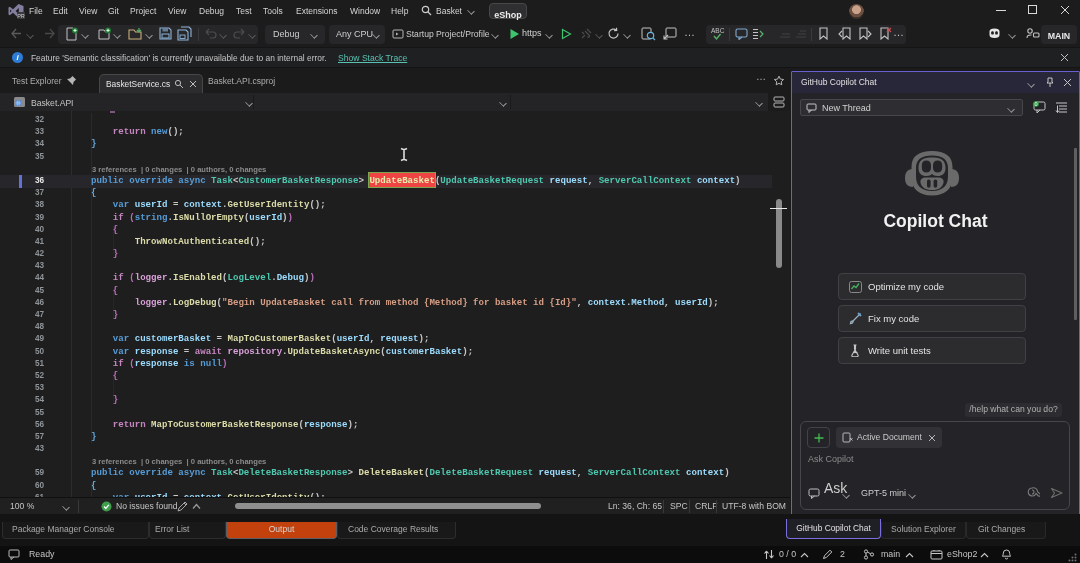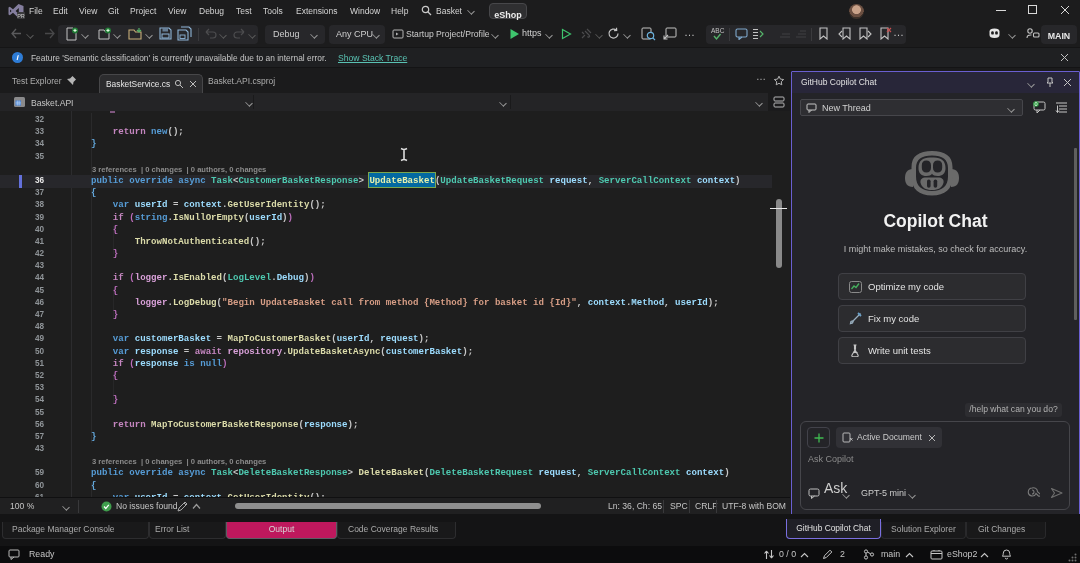--- a/index.html
+++ b/index.html
@@ -22,21 +22,21 @@
 
 #crumb{left:0;top:93px;width:790px;height:18px;background:#242426}
 
 #editor{left:0;top:111px;width:790px;height:386px;background:#1e1e1e;overflow:hidden}
 #code{position:absolute;left:0;top:3px;width:790px;font-family:"Liberation Mono",monospace;font-size:9.1px;line-height:12.2px;font-weight:bold}
 .row{position:relative;height:12.2px;overflow:visible}
 .num{position:absolute;left:0;width:44px;text-align:right;color:#8f9498;font-size:8.2px;font-family:"Liberation Sans"}
 .txt{position:absolute;left:91px;top:0;white-space:pre}
 .k{color:#569cd6}.c{color:#c586c0}.t{color:#4ec9b0}.m{color:#dcdcaa}.v{color:#9cdcfe}.s{color:#d69d85}.f{color:#d8a0d8}.p{color:#c8c8c8}.b{color:#64a8dc}.g{color:#bc6ebc}
 .cl{position:absolute;left:92px;top:1px;font-family:"Liberation Sans";font-size:7.6px;color:#8b8b8b}
-#greenbox{background:#0369a1;color:#e6f0ac;box-shadow:0 0 0 1px #7ca74e;padding:1.5px 0}
+#greenbox{background:#ef4444;color:#e6f0ac;box-shadow:0 0 0 1px #7ca74e;padding:1.5px 0}
 
 #estrip{left:0;top:497px;width:790px;height:17px;background:#202021;border-top:1px solid #101011;font-size:8.6px;color:#c5c5c5}
 
 #panel{left:791px;top:71px;width:289px;height:446px;background:#242428;border:1px solid #6a5fd1;border-radius:1px}
 #ptitle{position:absolute;left:0;top:0;width:287px;height:21px;background:#282639}
 .btn{position:absolute;left:46px;width:188px;height:27px;background:#2c2c2f;border:1px solid #404045;border-radius:4px;color:#e3e3e3;font-size:9.5px;line-height:25px}
 #btabrow{left:0;top:514px;width:1080px;height:32px;background:#141415}
 .btab{position:absolute;top:8px;height:17px;border:1px solid #2d2d2f;border-top:none;border-radius:0 0 4px 4px;background:#19191a;color:#ababab;font-size:8.5px;line-height:15px;text-align:left;white-space:nowrap}
 
 #statusbar{left:0;top:546px;width:1080px;height:17px;background:#0c0c0d;font-size:8.8px;color:#c6c6c6}
@@ -492,21 +492,20 @@
 
     <path d="M30 3 C17 3 9.5 8 9.5 19 L9.5 29 C9.5 41 17 47.5 30 47.5 C43 47.5 50.5 41 50.5 29 L50.5 19 C50.5 8 43 3 30 3 Z M30 7.5 C40.5 7.5 46 11.5 46 20 L46 28.5 C46 37.8 40.5 43 30 43 C19.5 43 14 37.8 14 28.5 L14 20 C14 11.5 19.5 7.5 30 7.5 Z" fill="#6a6a6a"></path>
 
     <path d="M28 9.5 C20.5 9.5 16.5 13 16.5 20 C16.5 25.5 19.5 28 24.5 28 C27 28 29.2 27.2 30 25.8 C30.8 27.2 33 28 35.5 28 C40.5 28 43.5 25.5 43.5 20 C43.5 13 39.5 9.5 32 9.5 Z M24.3 12.6 C27.3 12.6 29 14.3 29 17.3 L29 19.8 C29 22.8 27.3 24.5 24.4 24.5 C21.4 24.5 19.8 22.8 19.8 19.8 L19.8 17.3 C19.8 14.3 21.4 12.6 24.3 12.6 Z M35.7 12.6 C38.6 12.6 40.2 14.3 40.2 17.3 L40.2 19.8 C40.2 22.8 38.6 24.5 35.6 24.5 C32.7 24.5 31 22.8 31 19.8 L31 17.3 C31 14.3 32.7 12.6 35.7 12.6 Z" fill="#6a6a6a"></path>
 
     <path d="M24 29.5 L36 29.5 C40 29.5 42 31.5 41.5 34.5 C40.5 39.5 36.5 42 30 42 C23.5 42 19.5 39.5 18.5 34.5 C18 31.5 20 29.5 24 29.5 Z" fill="#6a6a6a"></path>
     <rect x="25" y="31.5" width="3.6" height="8.2" rx="1.8" fill="#242428"></rect>
     <rect x="31.6" y="31.5" width="3.6" height="8.2" rx="1.8" fill="#242428"></rect>
   </svg>
   <div class="abs" style="left:0;top:139px;width:287px;text-align:center;font-size:17.5px;font-weight:bold;color:#f2f2f2">Copilot Chat</div>
-  <div class="abs" style="left:0;top:172px;width:287px;text-align:center;font-size:9px;color:#bdbdbd">I might make mistakes, so check for accuracy.</div>
 
   <div class="btn" style="top:201px">
     <svg class="abs" style="left:10px;top:7px" width="13" height="12" viewBox="0 0 13 12">
         <rect x="0.5" y="0.5" width="12" height="11" rx="2" fill="none" stroke="#8a8a8a" stroke-width="1"></rect>
         <path d="M2.5 8 l2.5-3 2 1.5 3-4" stroke="#46b05e" stroke-width="1.3" fill="none"></path>
       </svg>
     <span style="margin-left:29px">Optimize my code</span>
   </div>
   <div class="btn" style="top:233px">
     <svg class="abs" style="left:10px;top:6px" width="13" height="13" viewBox="0 0 13 13">
@@ -556,21 +555,21 @@
     <svg class="abs" style="left:249px;top:65px" width="13" height="12" viewBox="0 0 13 12">
         <path d="M1.5 1.5 L12 6 1.5 10.5 L4.5 6 Z" fill="none" stroke="#6e6e6e" stroke-width="1.1" stroke-linejoin="round"></path>
       </svg>
   </div>
 
   <div class="abs" style="left:282px;top:76px;width:2.5px;height:172px;background:#5f5f5f;border-radius:1px"></div>
 </div>
 <div class="abs" id="btabrow">
   <div class="btab" style="left:2px;width:147px;padding-left:9px">Package Manager Console</div>
   <div class="btab" style="left:149px;width:77px;padding-left:5px">Error List</div>
-  <div class="btab" style="left:226px;width:111px;background:#be185d;border-color:#5d5d64;color:#d6d6d6;text-align:center">Output</div>
+  <div class="btab" style="left:226px;width:111px;background:#c2410c;border-color:#5d5d64;color:#d6d6d6;text-align:center">Output</div>
   <div class="btab" style="left:337px;width:119px;padding-left:10px">Code Coverage Results</div>
   <div class="btab" style="left:786px;top:5px;height:20px;width:95px;background:#1f1f26;border-color:#7a6fe0;color:#e2e2e2;font-size:8.4px;text-align:center;line-height:18px">GitHub Copilot Chat</div>
   <div class="btab" style="left:881px;width:85px;border-color:#29292b;padding-left:9px">Solution Explorer</div>
   <div class="btab" style="left:966px;width:80px;border-color:#29292b;padding-left:11px">Git Changes</div>
 </div>
 <div class="abs" id="statusbar">
   <svg class="abs" style="left:8px;top:3px" width="12" height="11" viewBox="0 0 12 11">
       <rect x="1" y="1" width="10" height="7" rx="1" fill="none" stroke="#b8b8b8" stroke-width="1"></rect>
       <path d="M3 8 v2.5 L6 8" fill="none" stroke="#b8b8b8" stroke-width="1"></path>
     </svg>

